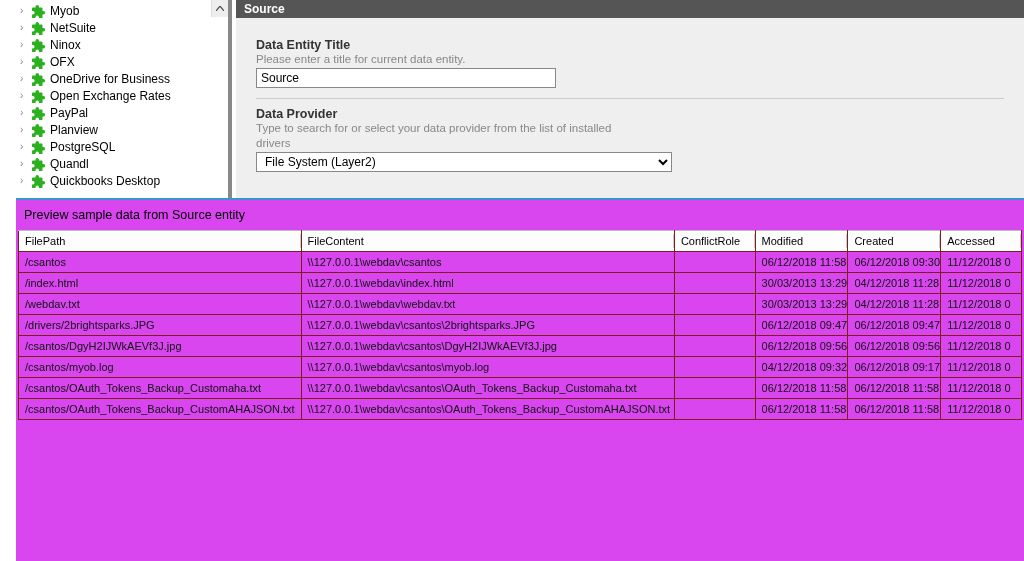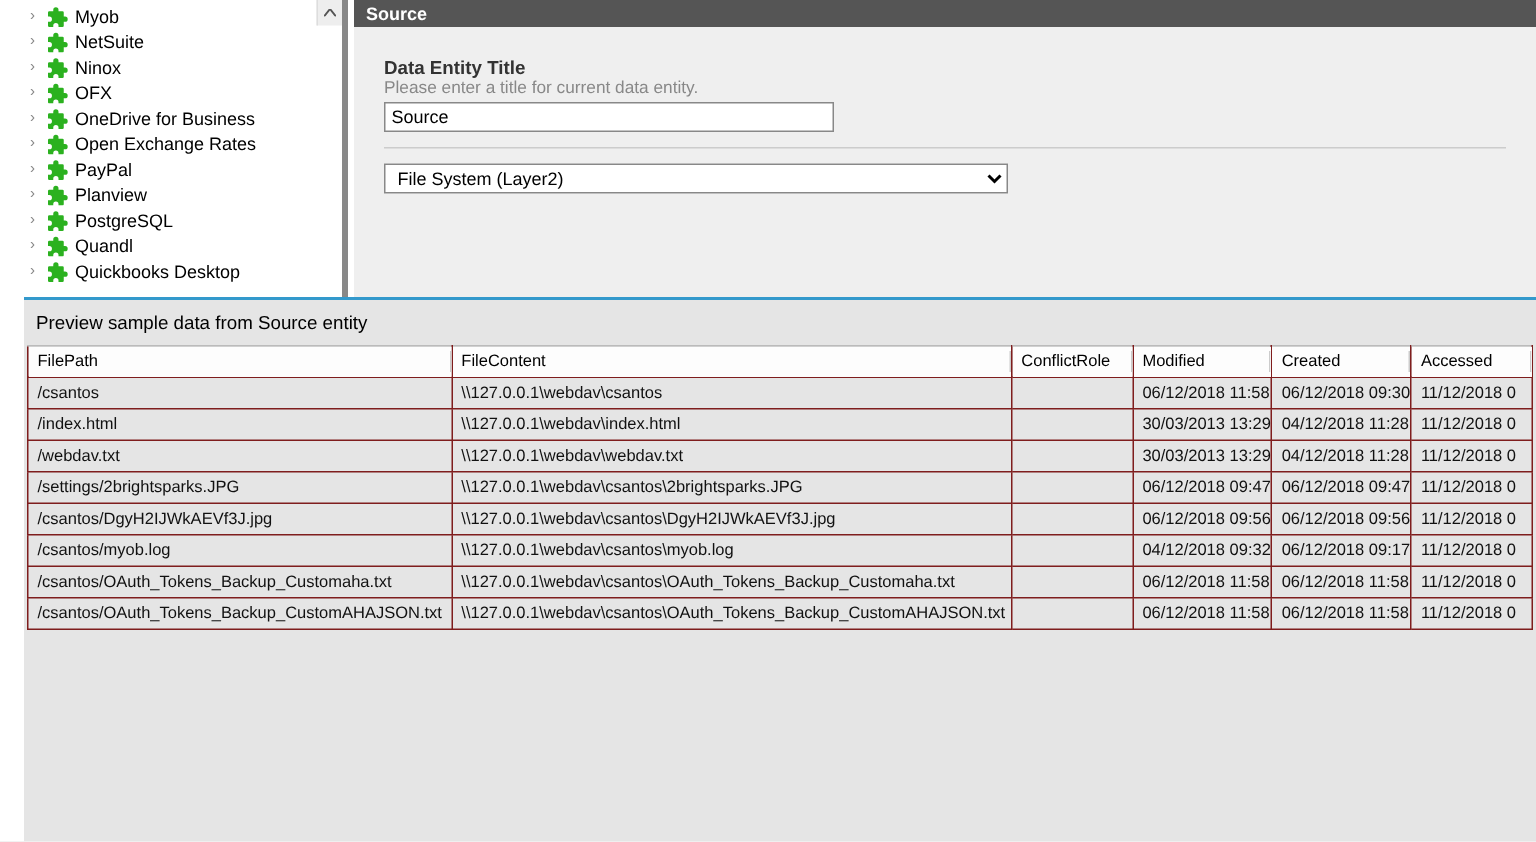--- a/index.html
+++ b/index.html
@@ -100,21 +100,21 @@
     background: #fff;
   }
   .form-static { color: #333; }
 
   
   .preview {
     position: absolute;
     left: 16px; right: 0;
     top: 198px;
     bottom: 0;
-    background: #e5e5e5;
+    background: #d946ef;
     border-top: 2px solid #3399cc;
     padding-top: 4px;
   }
   .preview-title {
     padding: 4px 8px 8px 8px;
     font-size: 12.5px;
     color: #000;
   }
   .preview-table-wrap {
     margin: 0 2px;
@@ -274,20 +274,24 @@
         <div class="form-label-title">Data Entity Title</div>
         <div class="form-label-help">Please enter a title for current data entity.</div>
       </div>
       <div class="form-value-col">
         <input class="form-input" type="text" value="Source" style="">
       </div>
     </div>
 
 
     <div class="form-row">
+      <div class="form-label-col">
+        <div class="form-label-title">Data Provider</div>
+        <div class="form-label-help">Type to search for or select your data provider from the list of installed drivers</div>
+      </div>
       <div class="form-value-col">
         <select class="form-select">
           <option>File System (Layer2)</option>
         </select>
       </div>
     </div>
 
   </div>
 </div>
 
@@ -332,21 +336,21 @@
           </tr>
           <tr>
             <td>/webdav.txt</td>
             <td>\\127.0.0.1\webdav\webdav.txt</td>
             <td></td>
             <td>30/03/2013 13:29</td>
             <td>04/12/2018 11:28</td>
             <td>11/12/2018 0</td>
           </tr>
           <tr>
-            <td>/settings/2brightsparks.JPG</td>
+            <td>/drivers/2brightsparks.JPG</td>
             <td>\\127.0.0.1\webdav\csantos\2brightsparks.JPG</td>
             <td></td>
             <td>06/12/2018 09:47</td>
             <td>06/12/2018 09:47</td>
             <td>11/12/2018 0</td>
           </tr>
           <tr>
             <td>/csantos/DgyH2IJWkAEVf3J.jpg</td>
             <td>\\127.0.0.1\webdav\csantos\DgyH2IJWkAEVf3J.jpg</td>
             <td></td>

